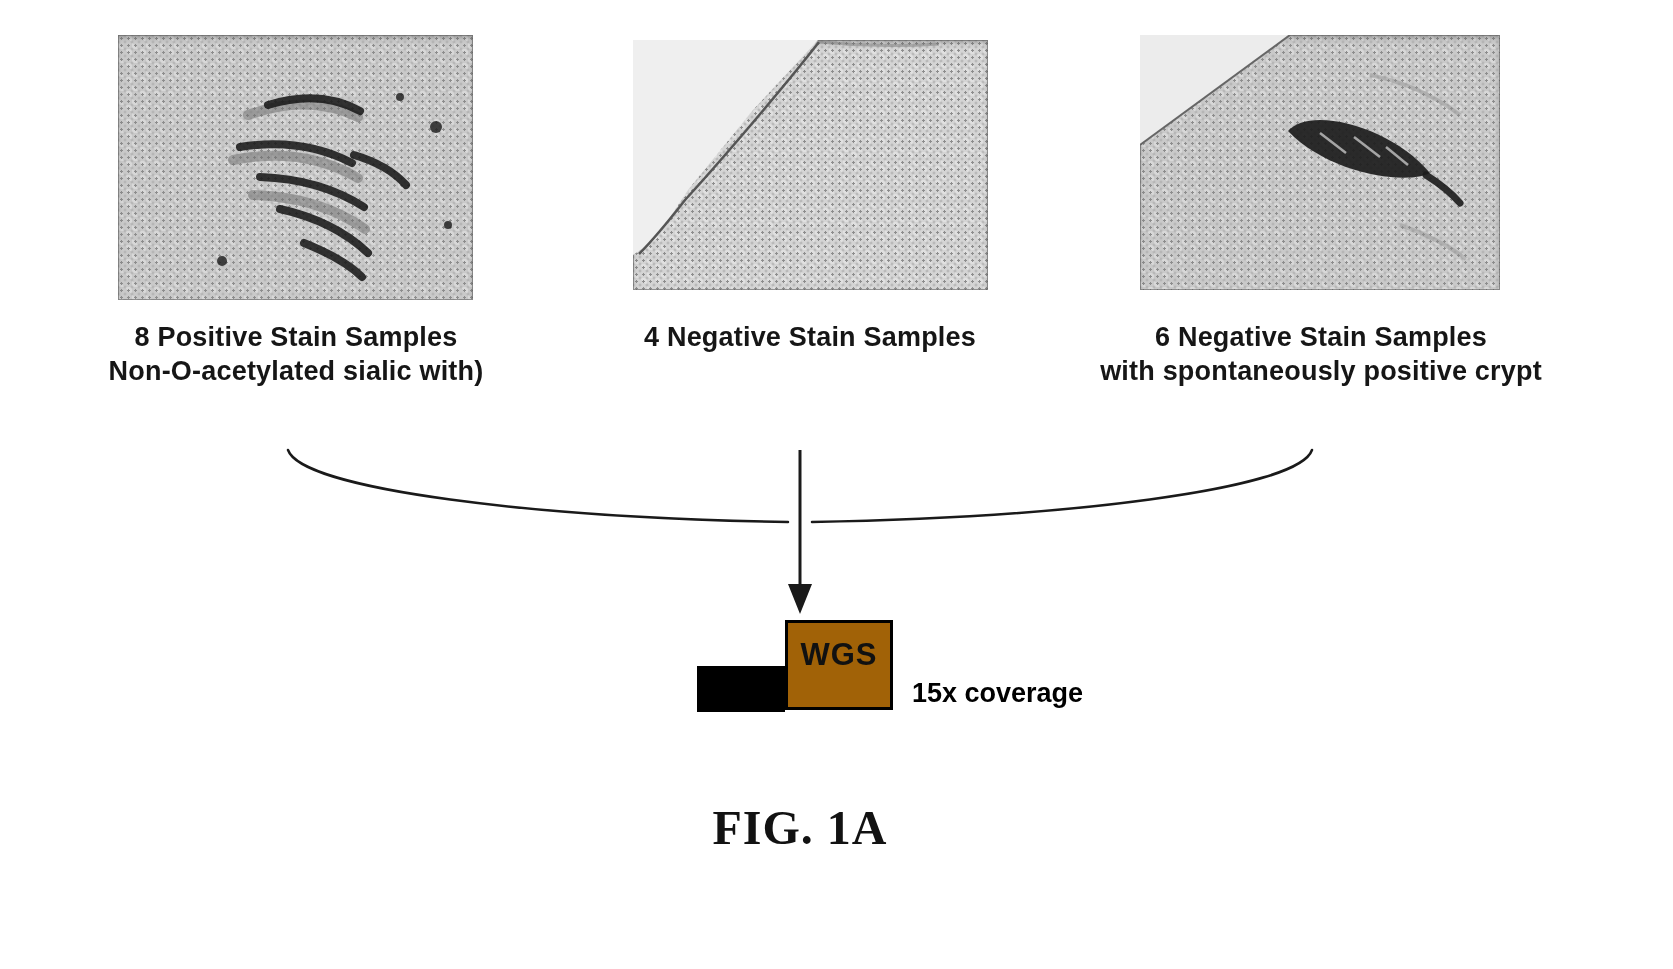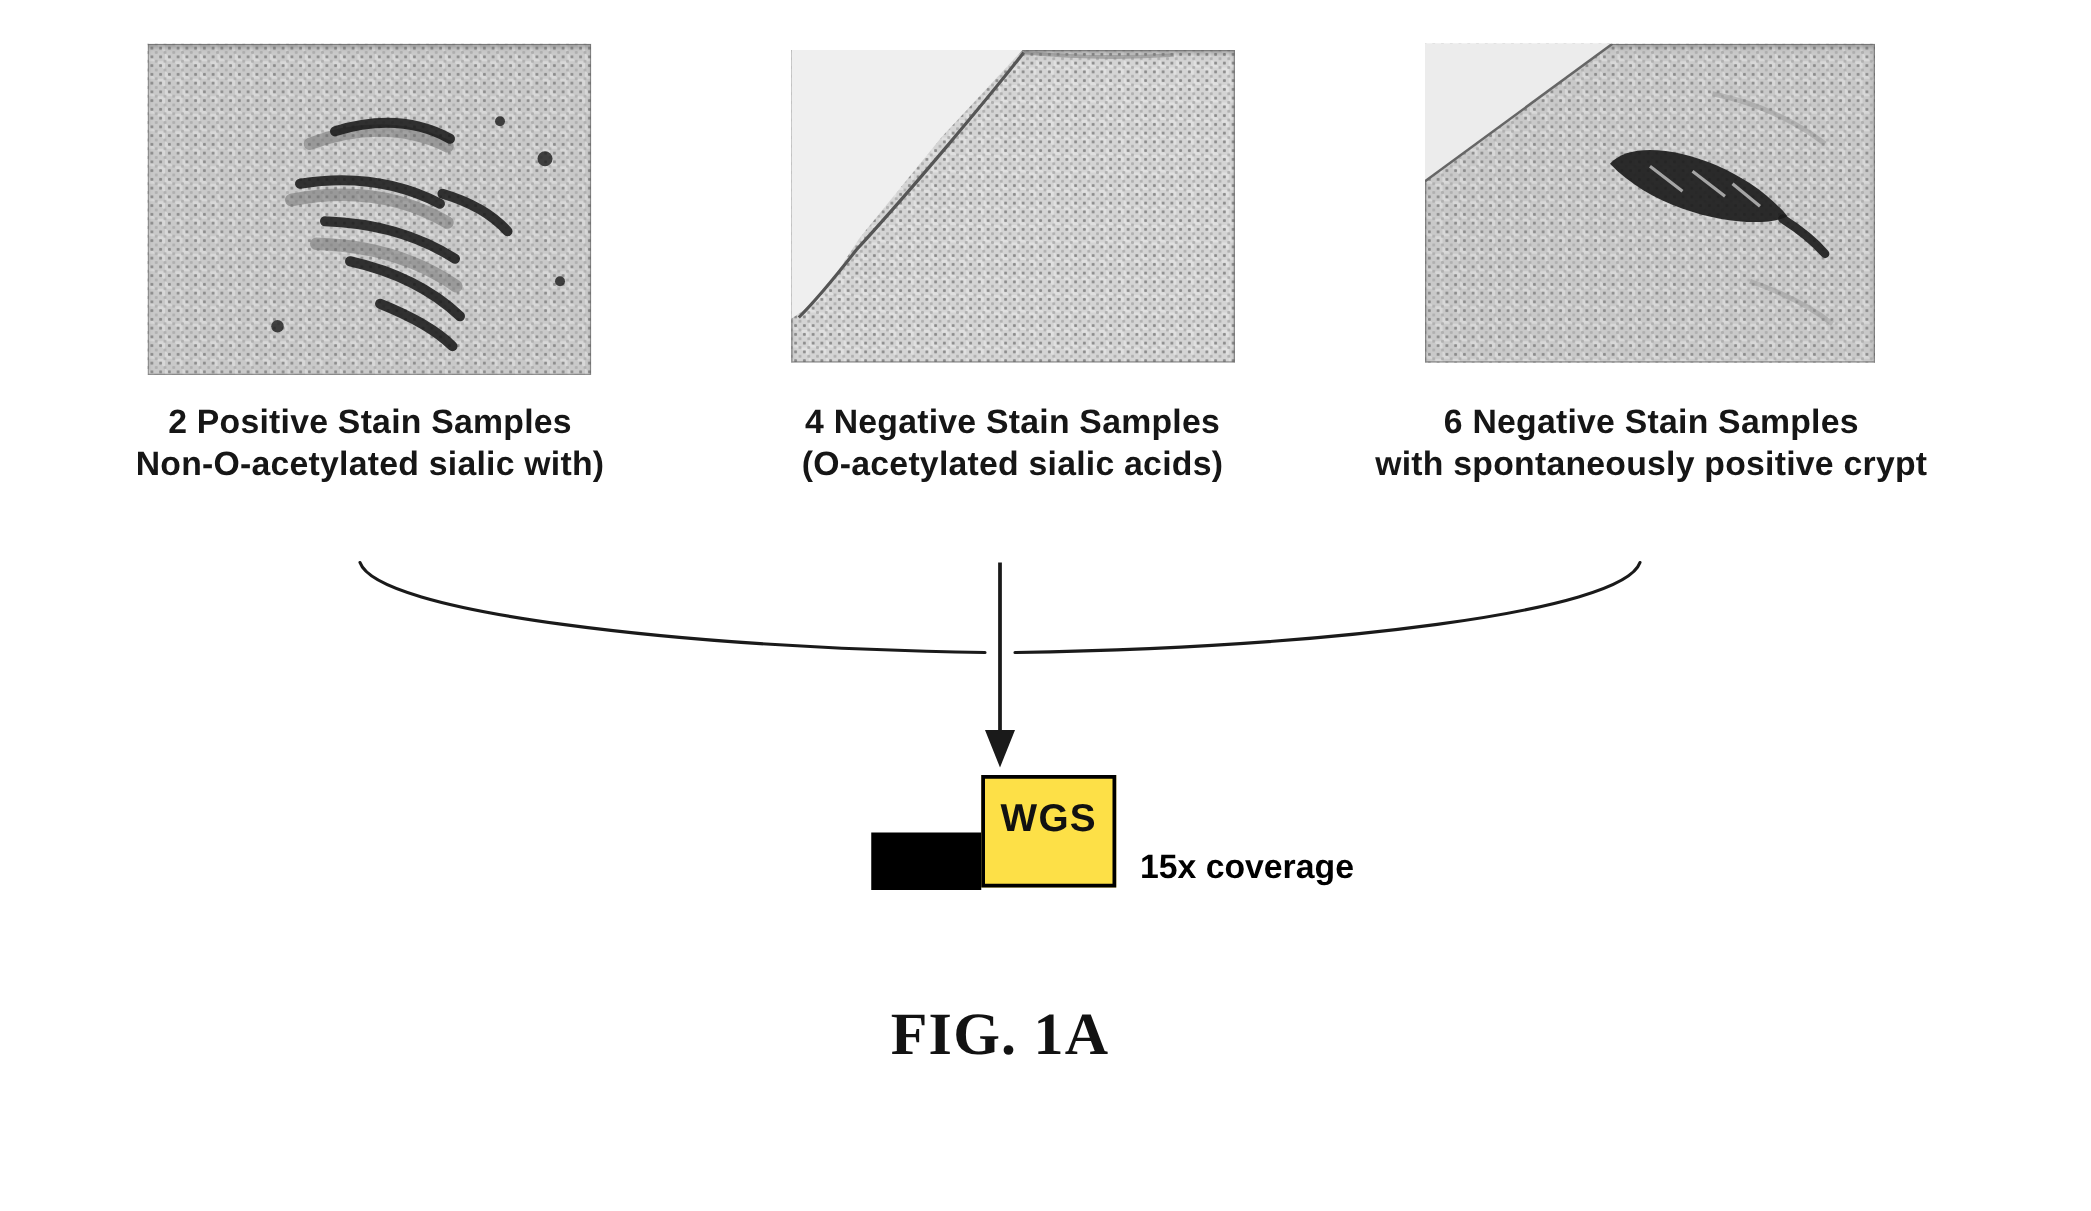--- a/index.html
+++ b/index.html
@@ -60,21 +60,21 @@
     width: 88px;
     height: 46px;
     background: #000;
   }
   #wgs-box {
     position: absolute;
     left: 785px;
     top: 620px;
     width: 108px;
     height: 90px;
-    background: #fde047;
+    background: #a16207;
     border: 3px solid #000;
     box-sizing: border-box;
     text-align: center;
   }
   #wgs-box .wgs-text {
     display: inline-block;
     margin-top: 14px;
     font-size: 31px;
     font-weight: 700;
     letter-spacing: 1px;
@@ -152,27 +152,26 @@
         <path d="M 246 112 l 22 18"></path>
       </g>
       <g fill="none" stroke="#8a8a8a" stroke-width="4" opacity="0.4">
         <path d="M 230 40 q 50 10 90 40"></path>
         <path d="M 260 190 q 40 14 66 34"></path>
       </g>
     </svg>
   </div>
 
   <div class="panel-label" style="left:56px; top:320px; width:480px;">
-    <span>2 Positive Stain Samples</span>
+    <span>8 Positive Stain Samples</span>
     <span>Non-O-acetylated sialic with)</span>
   </div>
 
   <div class="panel-label" style="left:570px; top:320px; width:480px;">
     <span>4 Negative Stain Samples</span>
-    <span>(O-acetylated sialic acids)</span>
   </div>
 
   <div class="panel-label" style="left:1056px; top:320px; width:530px;">
     <span>6 Negative Stain Samples</span>
     <span>with spontaneously positive crypt</span>
   </div>
 
   <svg id="converge-svg" viewBox="0 0 1120 200">
     <path d="M 48 22 C 62 62, 300 90, 548 94" fill="none" stroke="#1a1a1a" stroke-width="2.5" stroke-linecap="round"></path>
     <path d="M 1072 22 C 1058 62, 820 90, 572 94" fill="none" stroke="#1a1a1a" stroke-width="2.5" stroke-linecap="round"></path>

